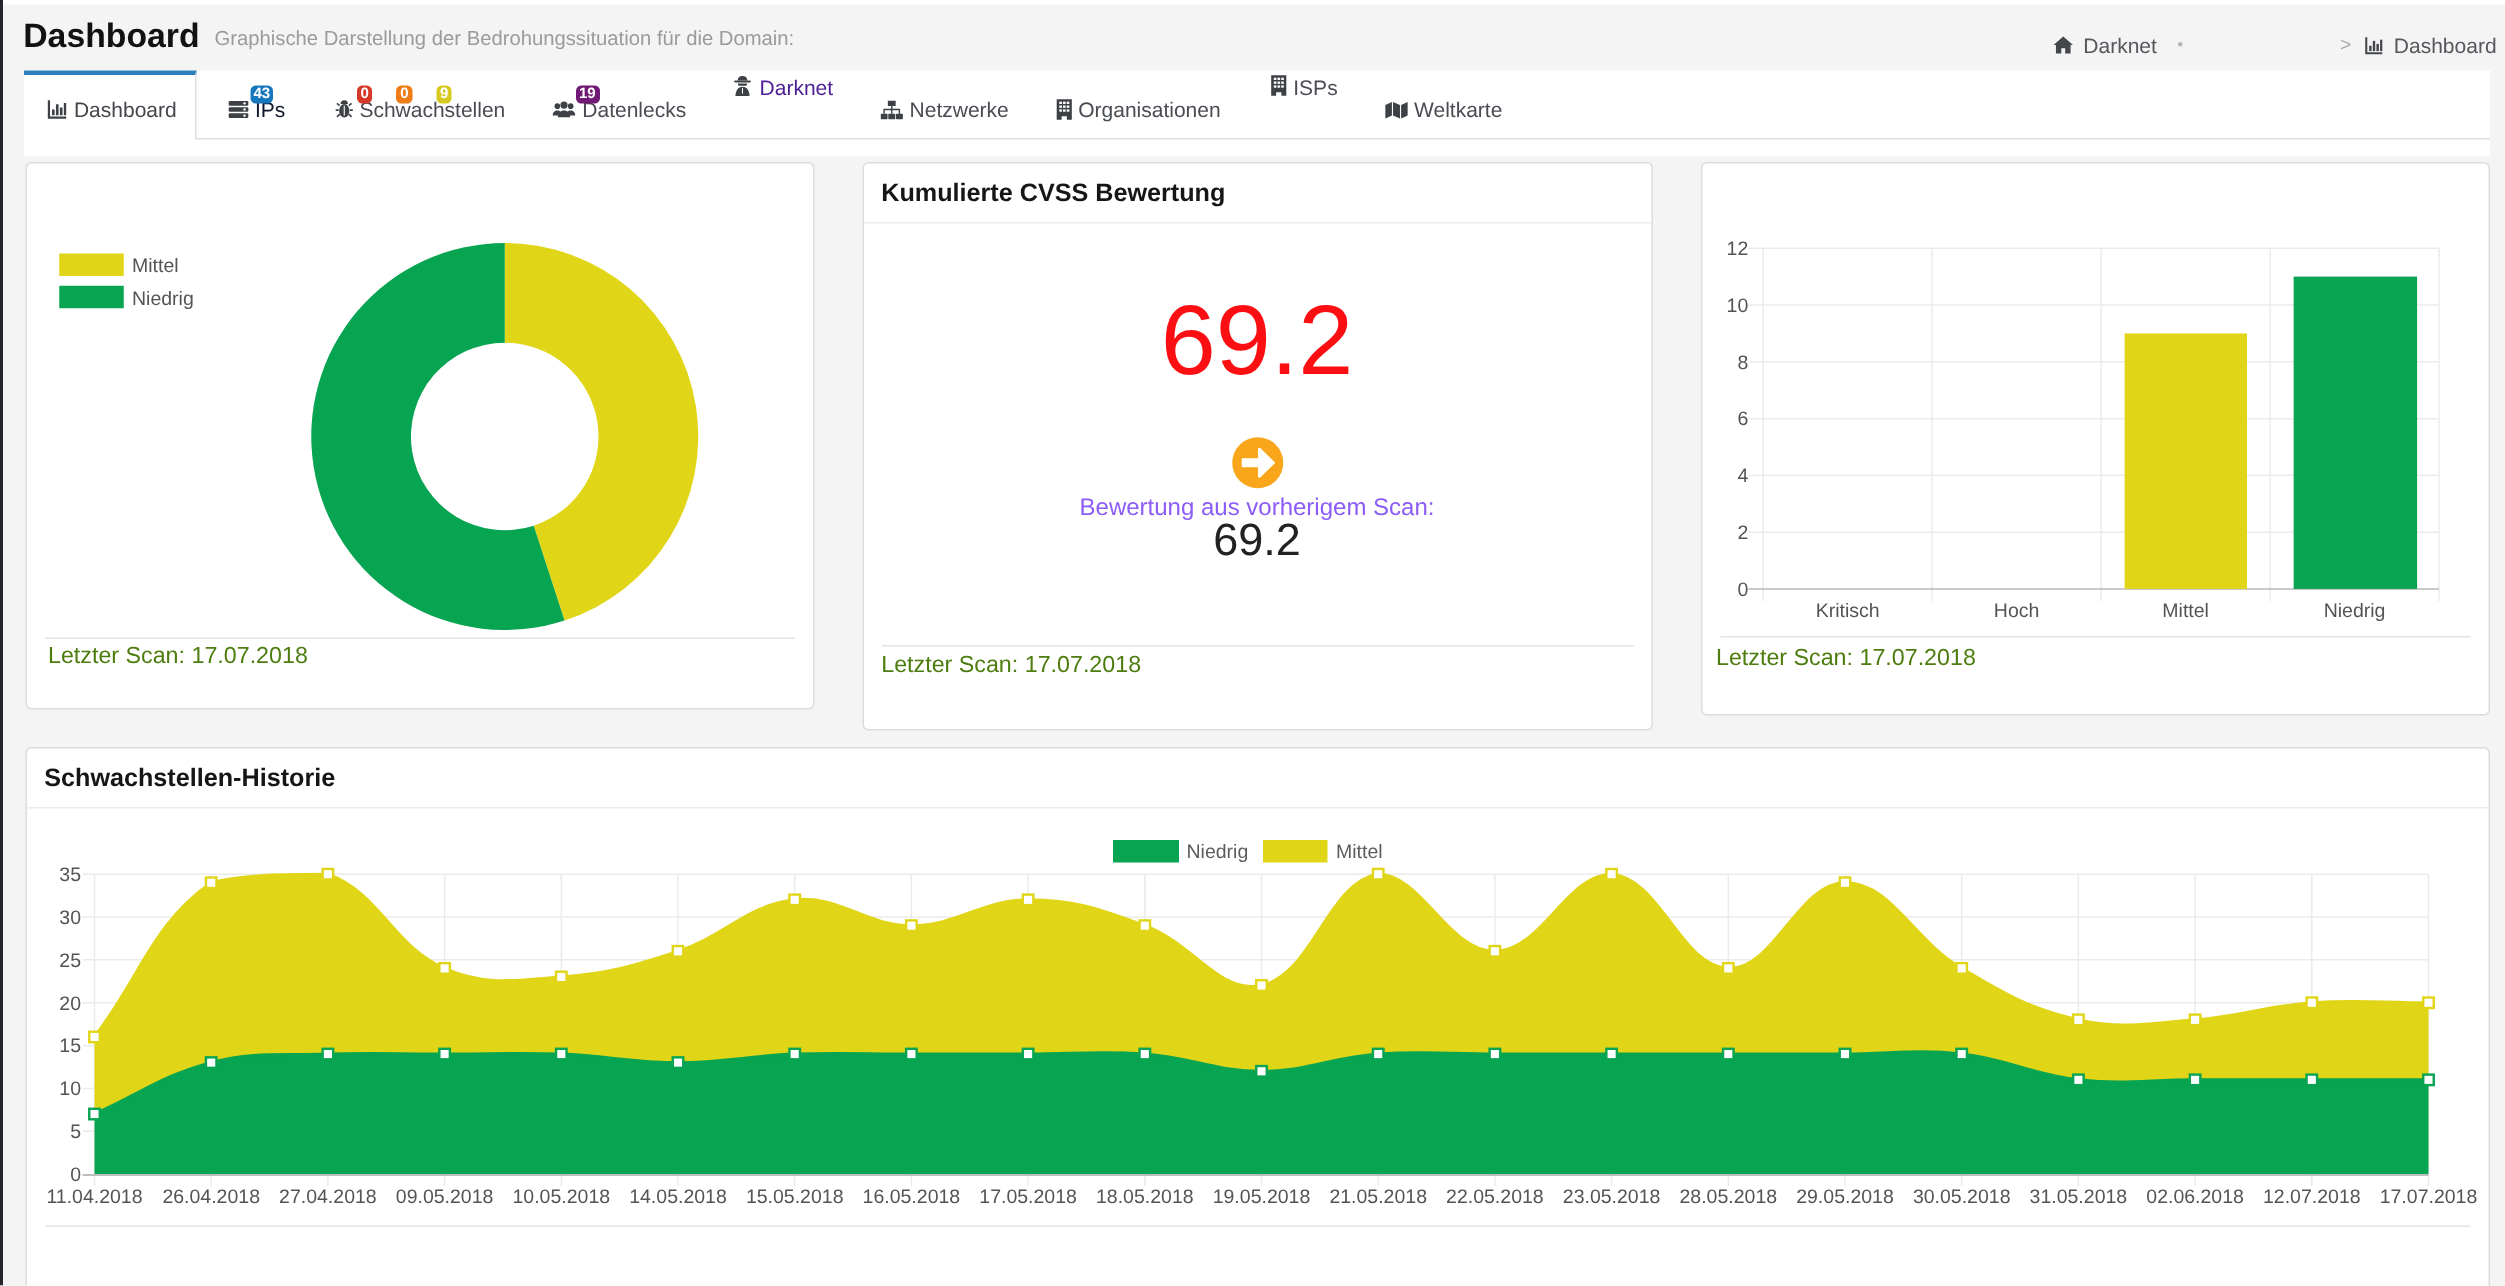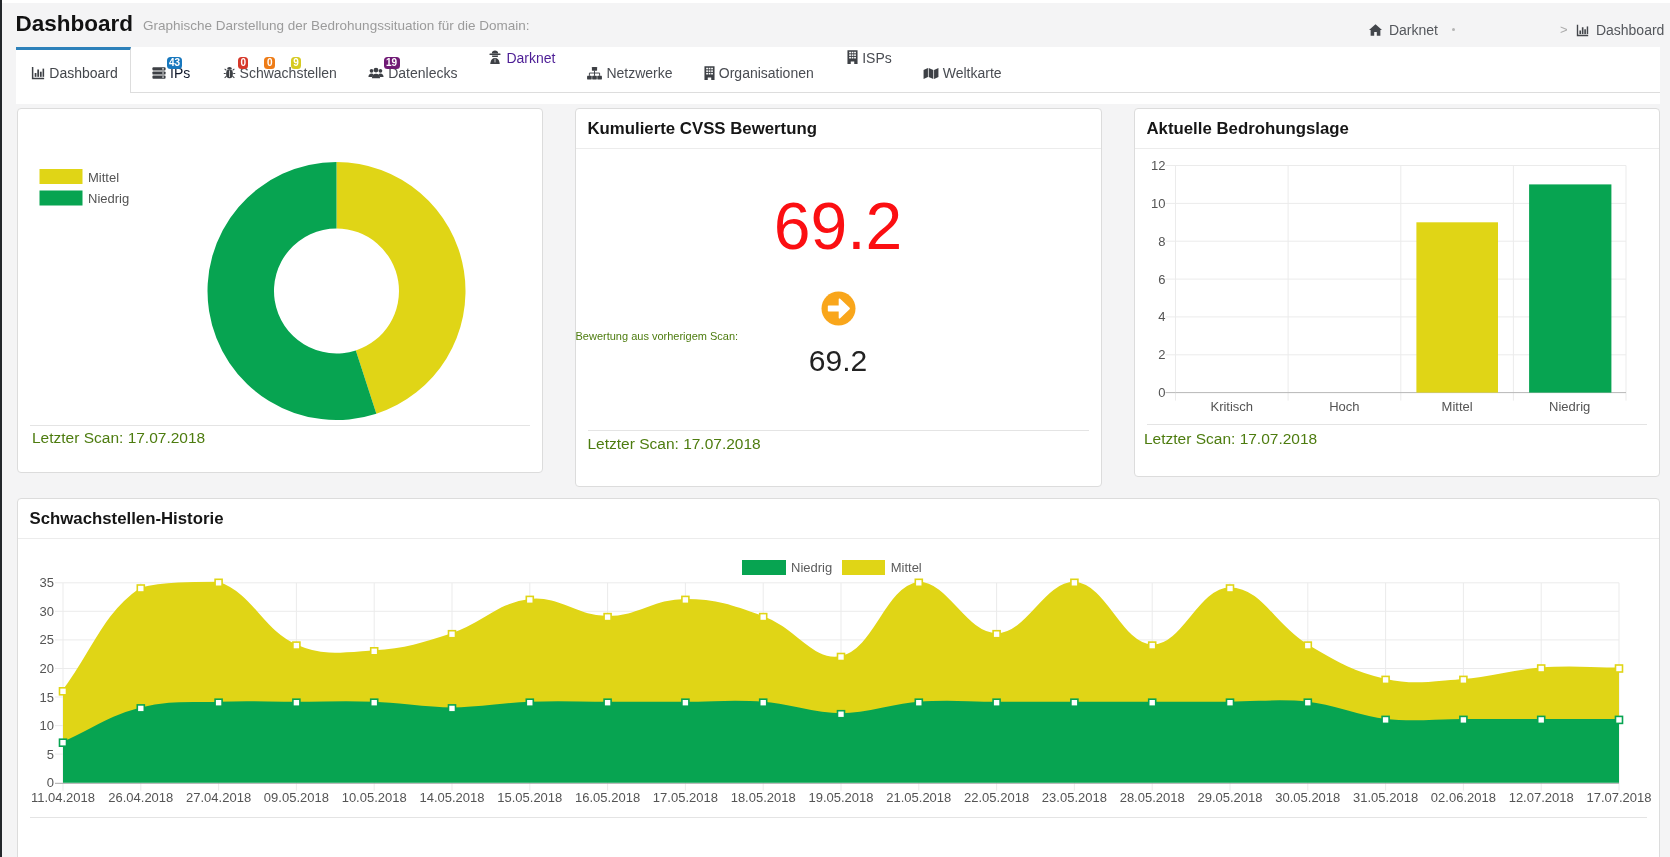--- a/index.html
+++ b/index.html
@@ -179,28 +179,27 @@
 
 <div class="panel" style="left:574.5px;top:108px;width:527px;height:379px">
   <div class="phead">Kumulierte CVSS Bewertung</div>
   <div style="position:absolute;left:0;top:78.5px;width:100%;text-align:center;font-size:66px;color:#fb0f12">69.2</div>
   <div style="position:absolute;left:0;top:182px;width:100%;text-align:center">
     <svg width="35" height="35" viewBox="0 0 36 36">
       <circle cx="18" cy="18" r="17.5" fill="#f9a61b"></circle>
       <path d="M7.8 14.9h10.4V8.6a0.9 0.9 0 011.5-0.65L29.4 17.3a0.95 0.95 0 010 1.4l-9.7 9.35a0.9 0.9 0 01-1.5-0.65v-6.3H7.8a0.8 0.8 0 01-0.8-0.8v-4.6a0.8 0.8 0 01.8-0.8z" fill="#fff"></path>
     </svg>
   </div>
-  <div style="position:absolute;left:0;top:221px;width:100%;text-align:left;font-size:11px;color:#4d7c0f">Bewertung aus vorherigem Scan:</div>
+  <div style="position:absolute;left:0;top:221px;width:100%;text-align:center;font-size:16px;color:#8b5cf6">Bewertung aus vorherigem Scan:</div>
   <div style="position:absolute;left:0;top:235px;width:100%;text-align:center;font-size:30px;color:#222">69.2</div>
   <div class="pfoot-line" style="top:321px"></div>
   <div class="pfoot-text" style="top:326px;left:12px">Letzter Scan: 17.07.2018</div>
 </div>
 
 <div class="panel" style="left:1133.5px;top:108px;width:526px;height:369px">
-  <div class="phead">Aktuelle Bedrohungslage</div>
   <svg width="524" height="310" style="position:absolute;left:0;top:0">
     <g class="grid">
         <line x1="30.5" y1="245.8" x2="491.0" y2="245.8"></line>
         <line x1="30.5" y1="207.9" x2="491.0" y2="207.9"></line>
         <line x1="30.5" y1="170.1" x2="491.0" y2="170.1"></line>
         <line x1="30.5" y1="132.2" x2="491.0" y2="132.2"></line>
         <line x1="30.5" y1="94.4" x2="491.0" y2="94.4"></line>
         <line x1="30.5" y1="56.5" x2="491.0" y2="56.5"></line>
         <line x1="40.5" y1="56.5" x2="40.5" y2="291.6"></line>
         <line x1="153.1" y1="56.5" x2="153.1" y2="291.6"></line>

